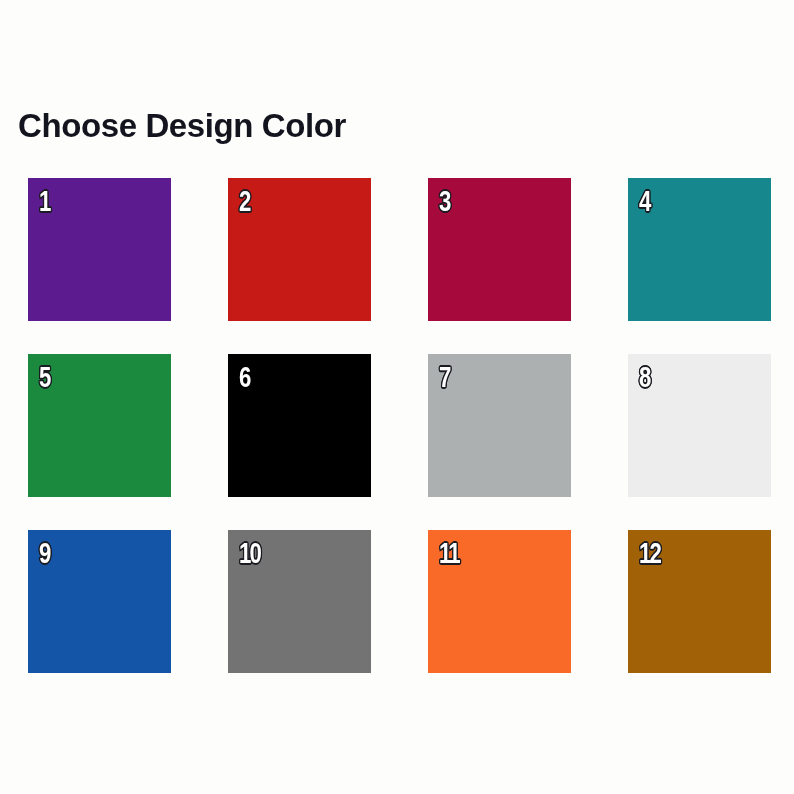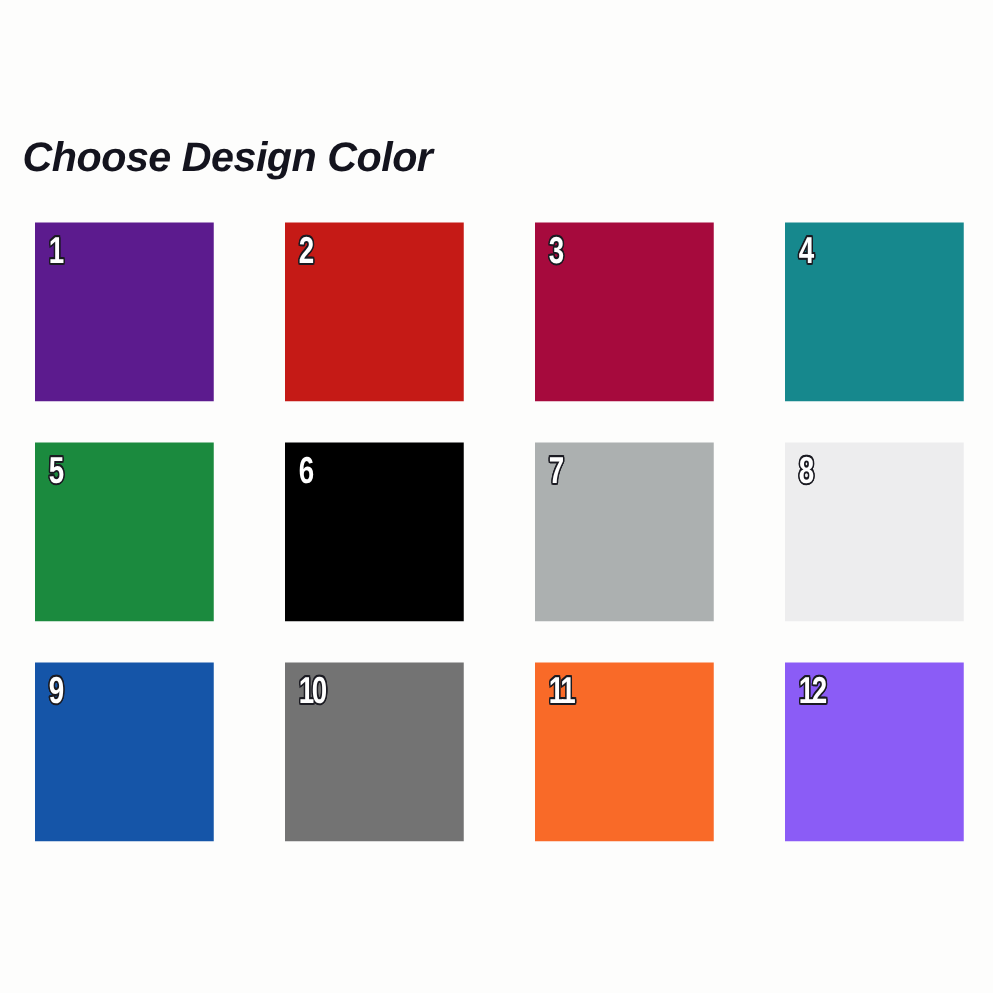--- a/index.html
+++ b/index.html
@@ -26,21 +26,20 @@
     left: 18px;
     top: 106px;
     margin: 0;
     font-family: "Liberation Sans", sans-serif;
     font-size: 33px;
     font-weight: bold;
     letter-spacing: -0.4px;
     color: #14141e;
     line-height: 40px;
     white-space: nowrap;
-    font-style: italic;
   }
 
   .swatch-grid {
     position: absolute;
     left: 28px;
     top: 178px;
     width: 740px;
     display: grid;
     grid-template-columns: repeat(4, 143px);
     grid-auto-rows: 143px;
@@ -122,18 +121,18 @@
       </div>
       <div class="swatch" style="background: rgb(21, 85, 168);">
         <span class="swatch-number">9</span>
       </div>
       <div class="swatch" style="background: #737373;">
         <span class="swatch-number">10</span>
       </div>
       <div class="swatch" style="background: rgb(249, 106, 40); text-align: right;">
         <span class="swatch-number">11</span>
       </div>
-      <div class="swatch" style="background: #8b5cf6; padding-left: 10px;">
+      <div class="swatch" style="background: #a16207; padding-left: 10px;">
         <span class="swatch-number">12</span>
       </div>
     </div>
 
 </div>
 
 </body></html>

